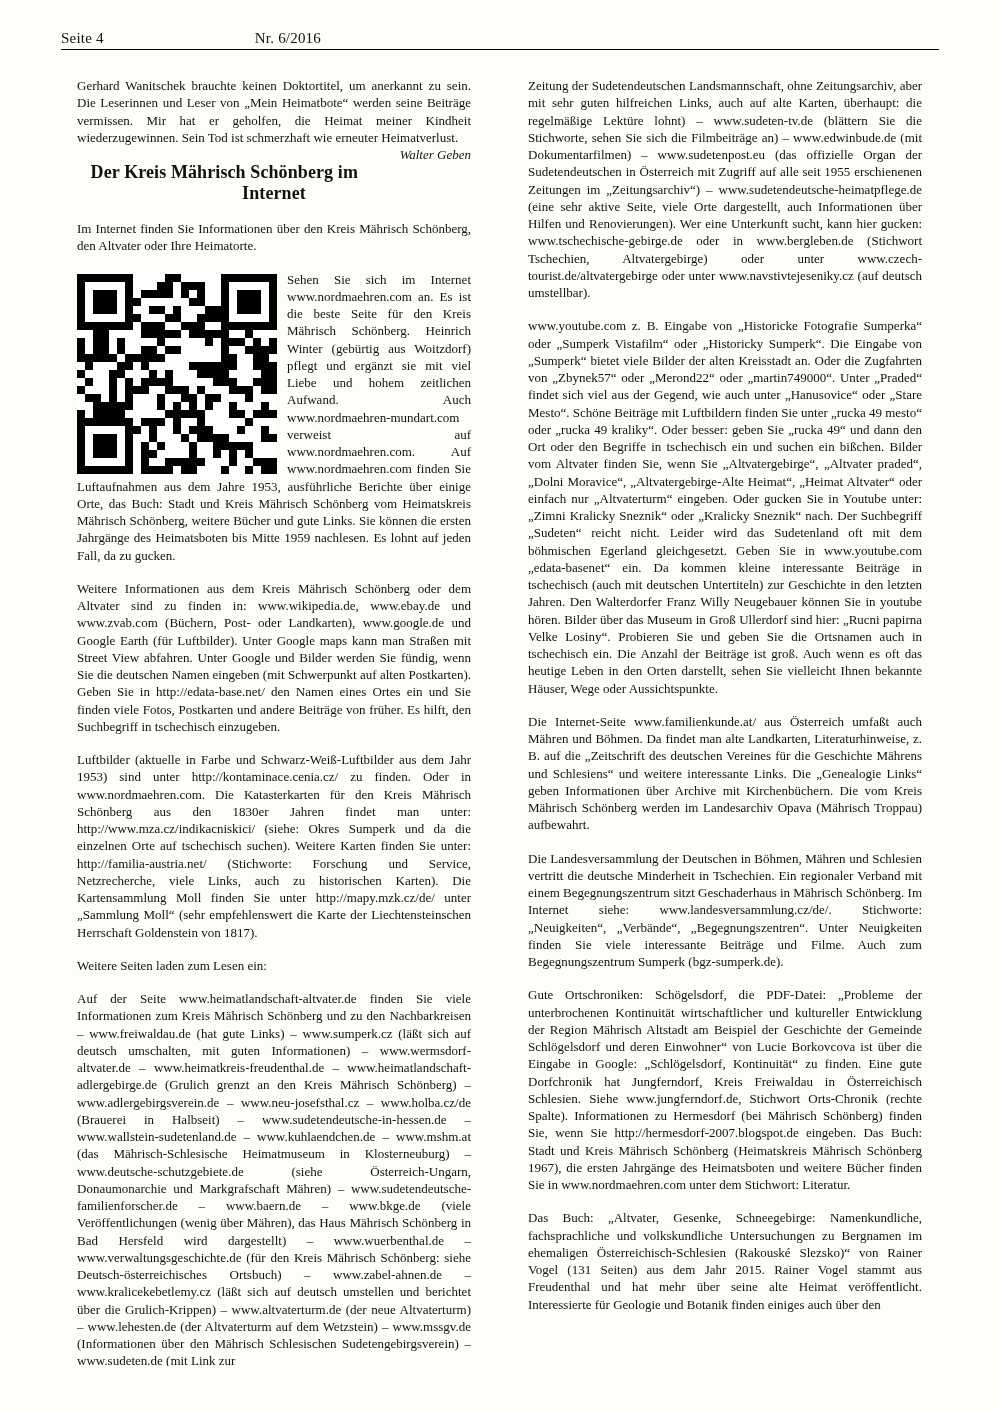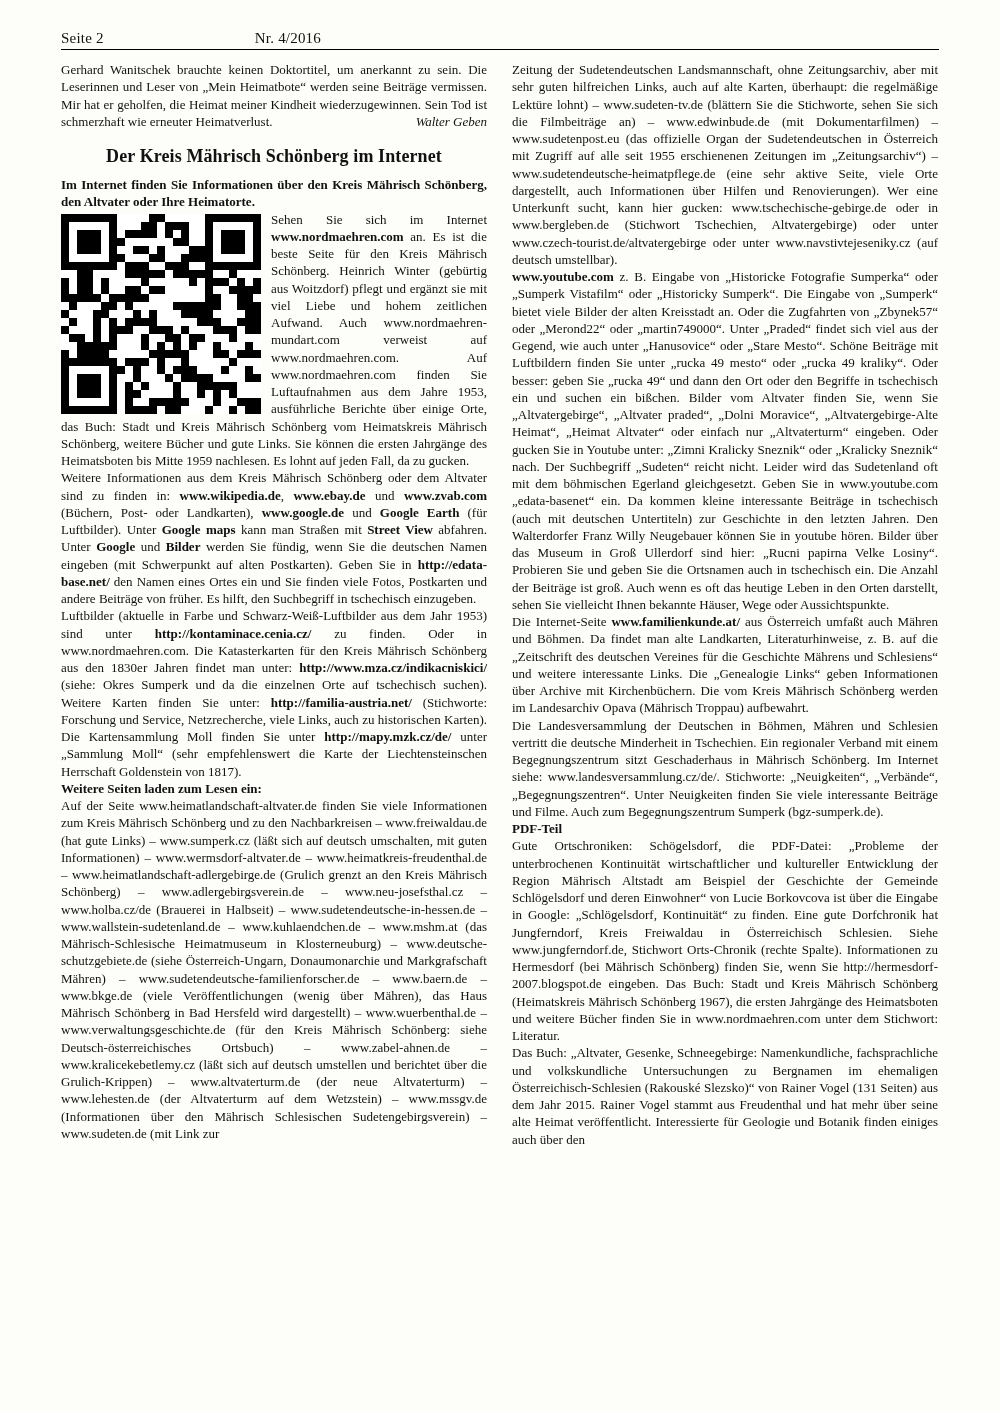--- a/index.html
+++ b/index.html
@@ -20,43 +20,43 @@
   }
   .issue { width: 130px; text-align: right; font-size: 15px; letter-spacing: .2px; }
   .rule  { border-bottom: 1.6px solid #000; margin-top: 2px; margin-bottom: 11px; }
 
   .columns { display: flex; gap: 25px; max-height: 1305px; overflow: hidden; }
   .col { width: 426px; }
 
   .para {
     font-size: 13px; line-height: 17.25px; text-align: justify;
     hyphens: auto; -webkit-hyphens: auto; overflow-wrap: break-word;
-    margin: 0;
+    margin: 16px;
   }
-  .b { font-weight: 700; }
+  .b { font-weight: 400; }
   .sig { float: right; font-style: italic; padding-left: 12px; }
 
   .section-title {
     font-size: 18px; font-weight: 700; text-align: center;
     margin: 16px 0 9px 0; letter-spacing: .1px;
   }
   .bold-intro { font-weight: 700; }
-  .subhead { font-weight: 700; }
+  .subhead { font-weight: 400; }
 
   .qr { float: left; width: 200px; height: 200px; margin: 3px 10px 2px 0; }
   .qr svg { display: block; width: 200px; height: 200px; background: #fff; }
 </style>
 </head>
 <body>
 
 <div class="page">
 
   <header class="header">
-    <div class="page-num">Seite 2</div>
-    <div class="issue">Nr. 4/2016</div>
+    <div class="page-num">Seite 4</div>
+    <div class="issue">Nr. 6/2016</div>
   </header>
   <div class="rule"></div>
 
   <main class="columns">
 
     <section class="col">
       <p class="para">
         <span><span>Gerhard Wanitschek brauchte keinen Doktortitel, um anerkannt zu sein. Die Leserinnen und Leser von „Mein Heimatbote“ werden seine Beiträge vermissen. Mir hat er geholfen, die Heimat meiner Kindheit wiederzugewinnen. Sein Tod ist schmerzhaft wie erneuter Heimatverlust.</span></span>
         <span class="sig">Walter Geben</span>
       </p>
@@ -321,21 +321,20 @@
 
     <section class="col">
       <p class="para"><span>Zeitung der Sudetendeutschen Landsmannschaft, ohne Zeitungsarchiv, aber mit sehr guten hilfreichen Links, auch auf alte Karten, überhaupt: die regelmäßige Lektüre lohnt) – www.sudeten-tv.de (blättern Sie die Stichworte, sehen Sie sich die Filmbeiträge an) – www.edwinbude.de (mit Dokumentarfilmen) – www.sudetenpost.eu (das offizielle Organ der Sudetendeutschen in Österreich mit Zugriff auf alle seit 1955 erschienenen Zeitungen im „Zeitungsarchiv“) – www.sudetendeutsche-heimatpflege.de (eine sehr aktive Seite, viele Orte dargestellt, auch Informationen über Hilfen und Renovierungen). Wer eine Unterkunft sucht, kann hier gucken: www.tschechische-gebirge.de oder in www.bergleben.de (Stichwort Tschechien, Altvatergebirge) oder unter www.czech-tourist.de/altvatergebirge oder unter www.navstivtejeseniky.cz (auf deutsch umstellbar).</span></p>
 
       <p class="para"><span class="b">www.youtube.com</span><span> z. B. Eingabe von „Historicke Fotografie Sumperka“ oder „Sumperk Vistafilm“ oder „Historicky Sumperk“. Die Eingabe von „Sumperk“ bietet viele Bilder der alten Kreisstadt an. Oder die Zugfahrten von „Zbynek57“ oder „Merond22“ oder „martin749000“. Unter „Praded“ findet sich viel aus der Gegend, wie auch unter „Hanusovice“ oder „Stare Mesto“. Schöne Beiträge mit Luftbildern finden Sie unter „rucka 49 mesto“ oder „rucka 49 kraliky“. Oder besser: geben Sie „rucka 49“ und dann den Ort oder den Begriffe in tschechisch ein und suchen ein bißchen. Bilder vom Altvater finden Sie, wenn Sie „Altvatergebirge“, „Altvater praded“, „Dolni Moravice“, „Altvatergebirge-Alte Heimat“, „Heimat Altvater“ oder einfach nur „Altvaterturm“ eingeben. Oder gucken Sie in Youtube unter: „Zimni Kralicky Sneznik“ oder „Kralicky Sneznik“ nach. Der Suchbegriff „Sudeten“ reicht nicht. Leider wird das Sudetenland oft mit dem böhmischen Egerland gleichgesetzt. Geben Sie in www.youtube.com „edata-basenet“ ein. Da kommen kleine interessante Beiträge in tschechisch (auch mit deutschen Untertiteln) zur Geschichte in den letzten Jahren. Den Walterdorfer Franz Willy Neugebauer können Sie in youtube hören. Bilder über das Museum in Groß Ullerdorf sind hier: „Rucni papirna Velke Losiny“. Probieren Sie und geben Sie die Ortsnamen auch in tschechisch ein. Die Anzahl der Beiträge ist groß. Auch wenn es oft das heutige Leben in den Orten darstellt, sehen Sie vielleicht Ihnen bekannte Häuser, Wege oder Aussichtspunkte.</span></p>
 
       <p class="para"><span>Die Internet-Seite </span><span class="b">www.familienkunde.at/</span><span> aus Österreich umfaßt auch Mähren und Böhmen. Da findet man alte Landkarten, Literaturhinweise, z. B. auf die „Zeitschrift des deutschen Vereines für die Geschichte Mährens und Schlesiens“ und weitere interessante Links. Die „Genealogie Links“ geben Informationen über Archive mit Kirchenbüchern. Die vom Kreis Mährisch Schönberg werden im Landesarchiv Opava (Mährisch Troppau) aufbewahrt.</span></p>
 
       <p class="para"><span>Die Landesversammlung der Deutschen in Böhmen, Mähren und Schlesien vertritt die deutsche Minderheit in Tschechien. Ein regionaler Verband mit einem Begegnungszentrum sitzt Geschaderhaus in Mährisch Schönberg. Im Internet siehe: www.landesversammlung.cz/de/. Stichworte: „Neuigkeiten“, „Verbände“, „Begegnungszentren“. Unter Neuigkeiten finden Sie viele interessante Beiträge und Filme. Auch zum Begegnungszentrum Sumperk (bgz-sumperk.de).</span></p>
 
-      <p class="para subhead">PDF-Teil</p>
 
       <p class="para"><span>Gute Ortschroniken: Schögelsdorf, die PDF-Datei: „Probleme der unterbrochenen Kontinuität wirtschaftlicher und kultureller Entwicklung der Region Mährisch Altstadt am Beispiel der Geschichte der Gemeinde Schlögelsdorf und deren Einwohner“ von Lucie Borkovcova ist über die Eingabe in Google: „Schlögelsdorf, Kontinuität“ zu finden. Eine gute Dorfchronik hat Jungferndorf, Kreis Freiwaldau in Österreichisch Schlesien. Siehe www.jungferndorf.de, Stichwort Orts-Chronik (rechte Spalte). Informationen zu Hermesdorf (bei Mährisch Schönberg) finden Sie, wenn Sie http://hermesdorf-2007.blogspot.de eingeben. Das Buch: Stadt und Kreis Mährisch Schönberg (Heimatskreis Mährisch Schönberg 1967), die ersten Jahrgänge des Heimatsboten und weitere Bücher finden Sie in www.nordmaehren.com unter dem Stichwort: Literatur.</span></p>
 
       <p class="para"><span>Das Buch: „Altvater, Gesenke, Schneegebirge: Namenkundliche, fachsprachliche und volkskundliche Untersuchungen zu Bergnamen im ehemaligen Österreichisch-Schlesien (Rakouské Slezsko)“ von Rainer Vogel (131 Seiten) aus dem Jahr 2015. Rainer Vogel stammt aus Freudenthal und hat mehr über seine alte Heimat veröffentlicht. Interessierte für Geologie und Botanik finden einiges auch über den</span></p>
     </section>
 
   </main>
 </div>
 
 </body></html>

